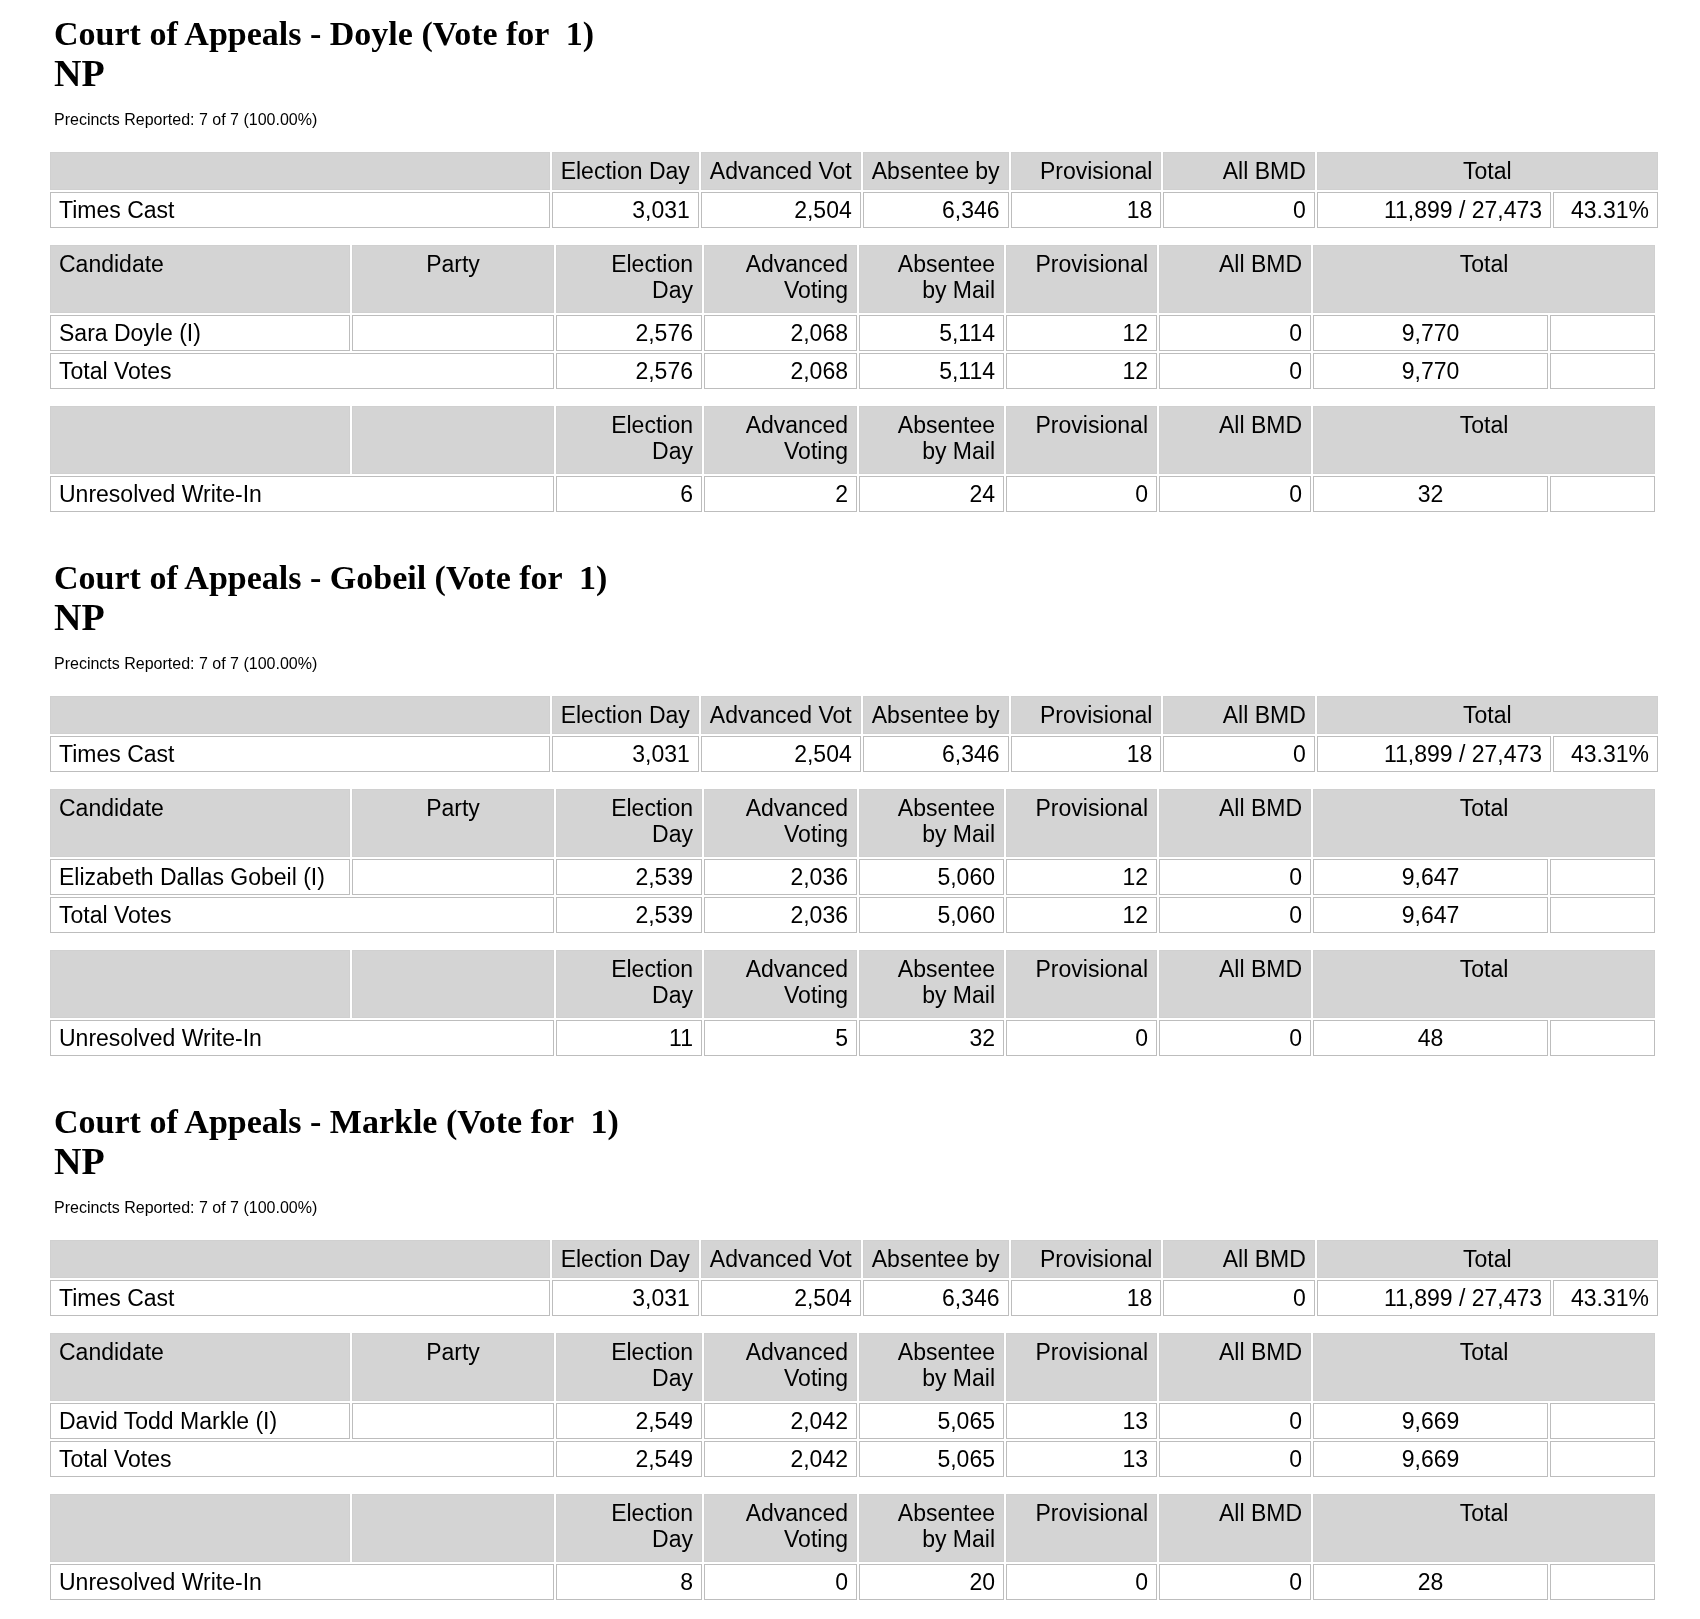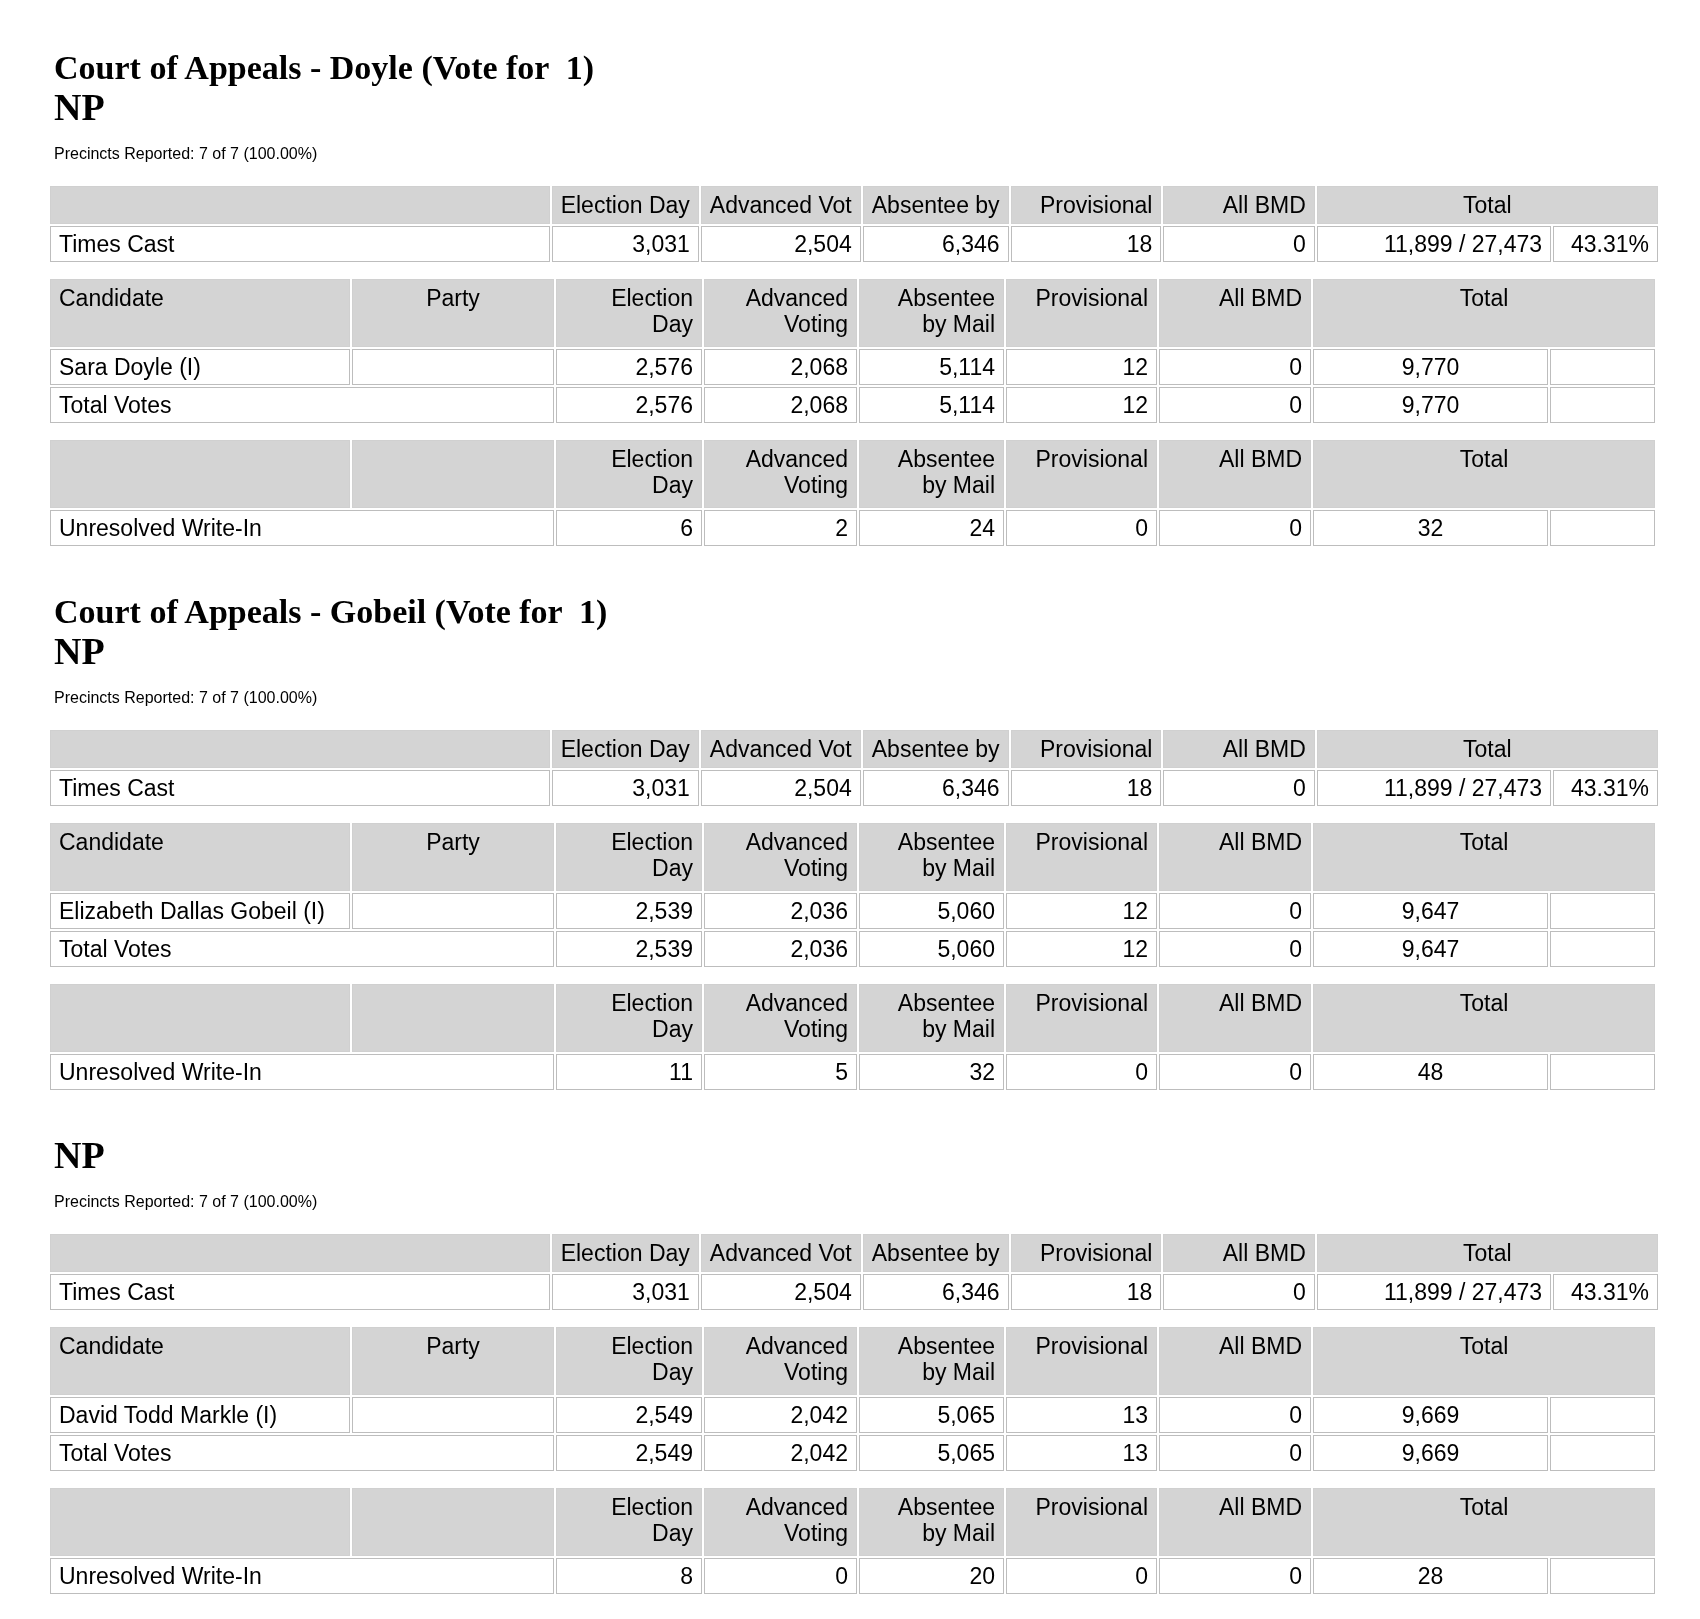--- a/index.html
+++ b/index.html
@@ -8,21 +8,20 @@
     background:#ffffff; color:#000000;
     font-family:"Liberation Sans", sans-serif;
     padding:14px 40px 30px 48px;
   }
   .contest { width:1612px; }
   .contest + .contest { margin-top:44px; }
   .title {
     font-family:"Liberation Serif", serif; font-weight:bold;
     font-size:34px; line-height:40px; white-space:pre-wrap;
     margin-left:6px;
-    margin-top:34px;
   }
   .np {
     font-family:"Liberation Serif", serif; font-weight:bold;
     font-size:38px; line-height:38px; margin-left:6px;
   }
   .precincts { font-size:16px; line-height:24px; margin:16px 0 0 6px; }
 
   table.tbl {
     border-collapse:separate; border-spacing:2px; table-layout:fixed;
     margin-top:13px; font-size:23px;
@@ -294,20 +293,21 @@
         <td class="num">0</td>
         <td class="num">0</td>
         <td class="ctr">48</td>
         <td></td>
       </tr>
     </tbody>
   </table>
 </div>
 
 <div class="contest">
+  <div class="title">Court of Appeals - Markle (Vote for  1)</div>
   <div class="np">NP</div>
   <div class="precincts">Precincts Reported: 7 of 7 (100.00%)</div>
 
   <table class="tbl summary">
     <colgroup>
         <col class="w-lbl2">
         <col class="w-ed">
         <col class="w-av">
         <col class="w-ab">
         <col class="w-pr">

